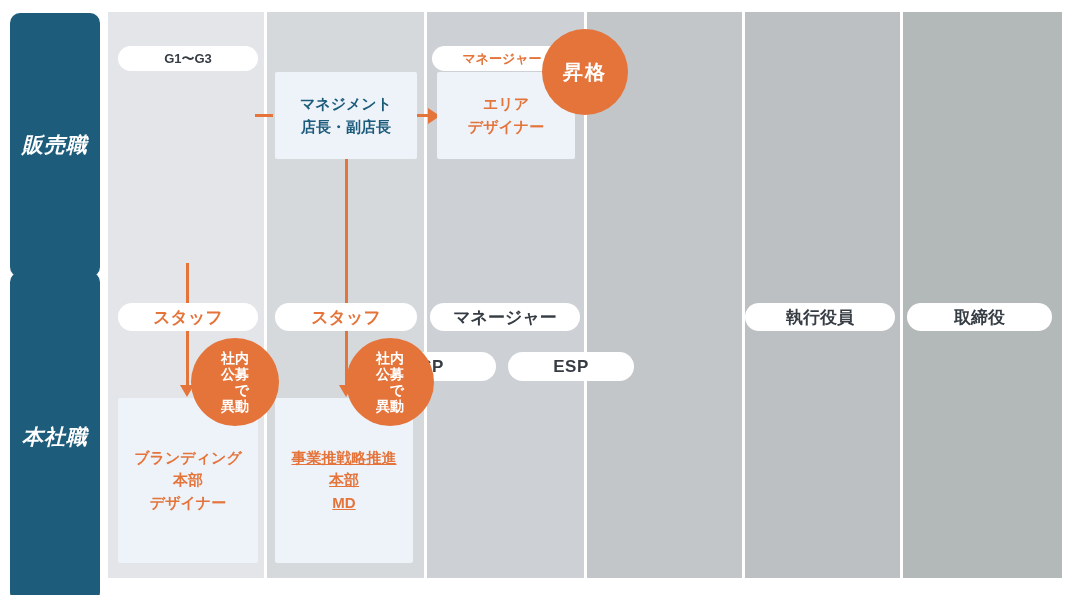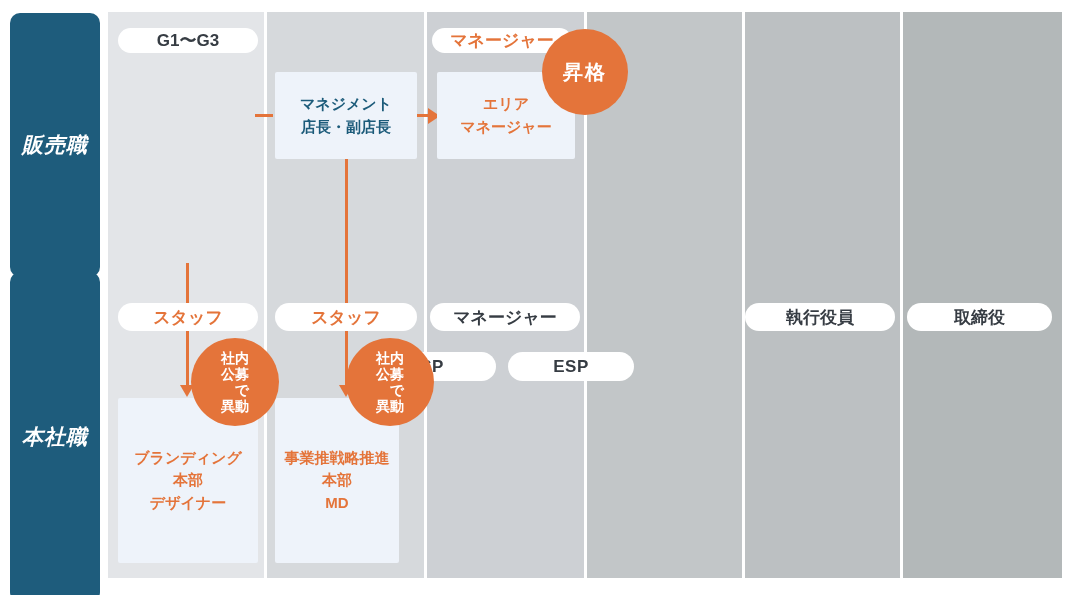--- a/index.html
+++ b/index.html
@@ -13,21 +13,21 @@
     position:absolute;left:10px;width:90px;z-index:3;
     background:var(--teal);color:#ffffff;border-radius:10px;
     display:flex;align-items:center;justify-content:center;
     font-size:21px;font-weight:bold;letter-spacing:1px;font-style:italic;
   }
   .pill{
     position:absolute;background:var(--pill_bg);border-radius:15px;z-index:3;
     display:flex;align-items:center;justify-content:center;
     font-weight:bold;color:var(--dark_text);
   }
-  .pill.top-row{top:28px;height:25px;font-size:17px;}
+  .pill.top-row{top:46px;height:25px;font-size:13px;}
   .pill.mid-row{top:303px;height:28px;font-size:17px;}
   .pill.sub-row{top:352px;height:29px;font-size:17px;letter-spacing:0.5px;}
   .pill.orange-text{color:var(--orange);}
   .rbox{
     position:absolute;background:var(--box_bg);border-radius:2px;z-index:3;
     display:flex;align-items:center;justify-content:center;text-align:center;
     font-size:15px;font-weight:bold;white-space:pre-line;line-height:1.5;
   }
   .rbox.teal-text{color:var(--teal_text);}
   .rbox.orange-text{color:var(--orange);}
@@ -73,37 +73,37 @@
   <div class="arrow-down" style="left:180px;top:385px;"></div>
   <div class="vline" style="left:345px;top:158px;height:228px;"></div>
   <div class="arrow-down" style="left:339px;top:385px;"></div>
 
   <div class="pill top-row" style="left:118px;width:140px;">G1〜G3</div>
   <div class="pill top-row orange-text" style="left:432px;width:140px;">マネージャー</div>
 
   <div class="rbox teal-text" style="left:275px;top:72px;width:142px;height:87px;">マネジメント
 店長・副店長</div>
   <div class="rbox orange-text" style="left:437px;top:72px;width:138px;height:87px;">エリア
-マネージャー</div>
+デザイナー</div>
 
   <div class="badge promo">昇格</div>
 
   <div class="pill mid-row orange-text" style="left:118px;width:140px;">スタッフ</div>
   <div class="pill mid-row orange-text" style="left:275px;width:142px;">スタッフ</div>
   <div class="pill mid-row" style="left:430px;width:150px;">マネージャー</div>
   <div class="pill mid-row" style="left:745px;width:150px;">執行役員</div>
   <div class="pill mid-row" style="left:907px;width:145px;">取締役</div>
 
   <div class="pill sub-row" style="left:368px;width:128px;">SP</div>
   <div class="pill sub-row" style="left:508px;width:126px;">ESP</div>
 
   <div class="rbox orange-text" style="left:118px;top:398px;width:140px;height:165px;">ブランディング
 本部
 デザイナー</div>
-  <div class="rbox orange-text" style="left:275px;top:398px;width:124px;height:165px;">事業推戦略推進
+  <div class="rbox orange-text" style="left:275px;top:398px;width:138px;height:165px;text-decoration:underline;">事業推戦略推進
 本部
 MD</div>
 
   <div class="badge transfer" style="left:191px;">社内
 公募
 で
 異動</div>
   <div class="badge transfer" style="left:346px;">社内
 公募
 で

